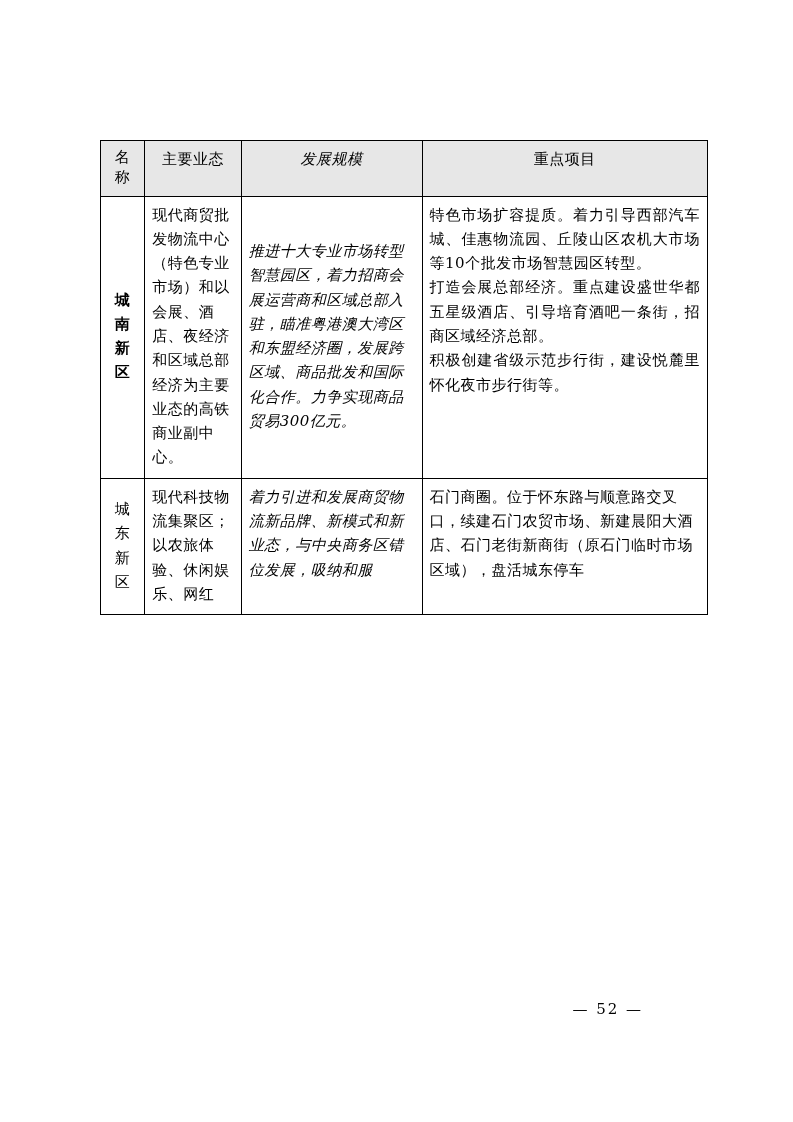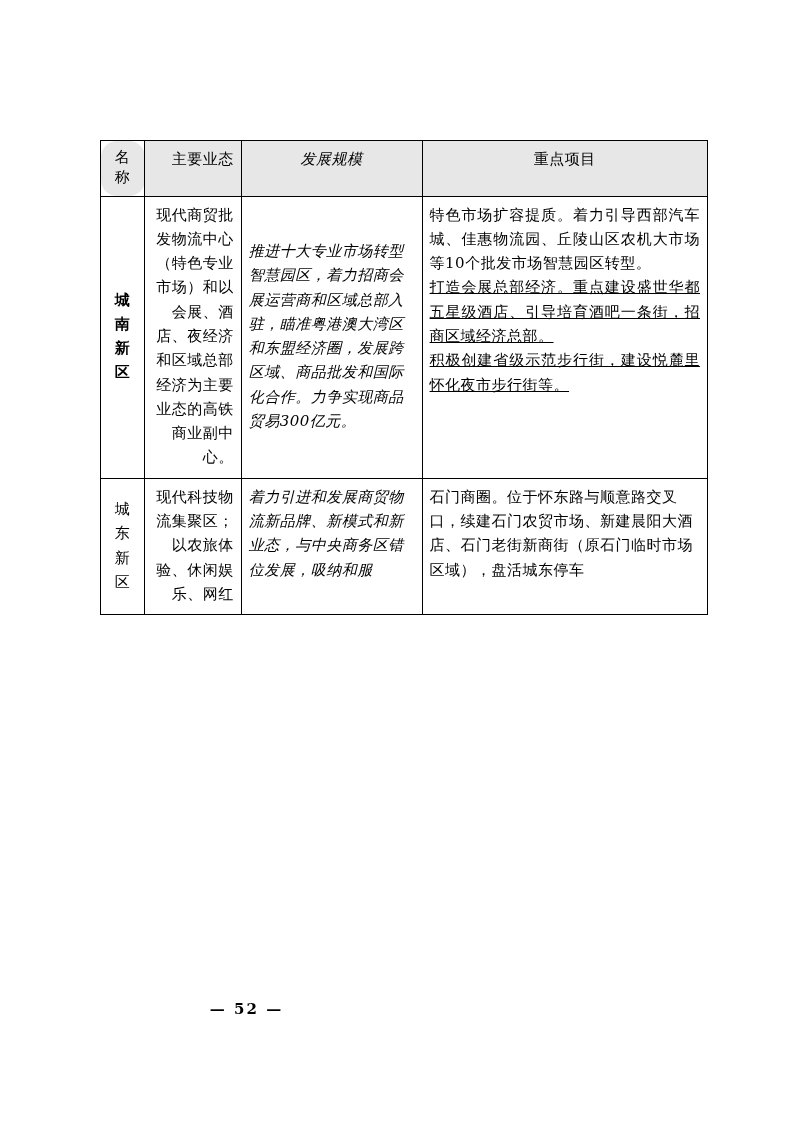--- a/index.html
+++ b/index.html
@@ -31,65 +31,62 @@
   .doc-table td, .doc-table th {
     border: 1px solid #000000;
     vertical-align: top;
     padding: 6px 7px 8px 7px;
     font-weight: normal;
     font-size: 15px;
     line-height: 1.62;
     letter-spacing: 0.5px;
   }
   .col-name   { width: 44px; }
-  .col-biz    { width: 96px; text-align: right; }
+  .col-biz    { width: 96px; }
   .col-scale  { width: 180px; font-style: italic; }
   .col-proj   { width: 284px; }
 
   thead td {
     background: #e7e7e7;
     text-align: center;
     vertical-align: middle;
     padding-top: 10px;
     padding-bottom: 10px;
   }
   thead td.col-name {
     line-height: 1.35;
-    border-radius: 16px;
   }
   .cell-name {
     text-align: center;
     line-height: 1.5;
     letter-spacing: 1px;
   }
   .cell-body p {
     margin: 0;
     text-align: justify;
     text-justify: inter-ideograph;
   }
   .cell-body p + p {
     margin-top: 0;
-    text-decoration: underline;
   }
   .row-tall .cell-name {
     vertical-align: middle;
     font-weight: bold;
   }
   td.mid {
     vertical-align: middle;
   }
   .page-number {
     position: absolute;
     left: 0;
     top: 1000px;
     width: 793px;
-    text-align: center;
+    text-align: right;
     font-size: 15px;
     letter-spacing: 2px;
-    font-weight: bold;
   }
   .page-number .pn-inner {
     display: inline-block;
     transform: translateX(-150px);
   }
 </style>
 </head>
 <body>
 
 <div class="page">

